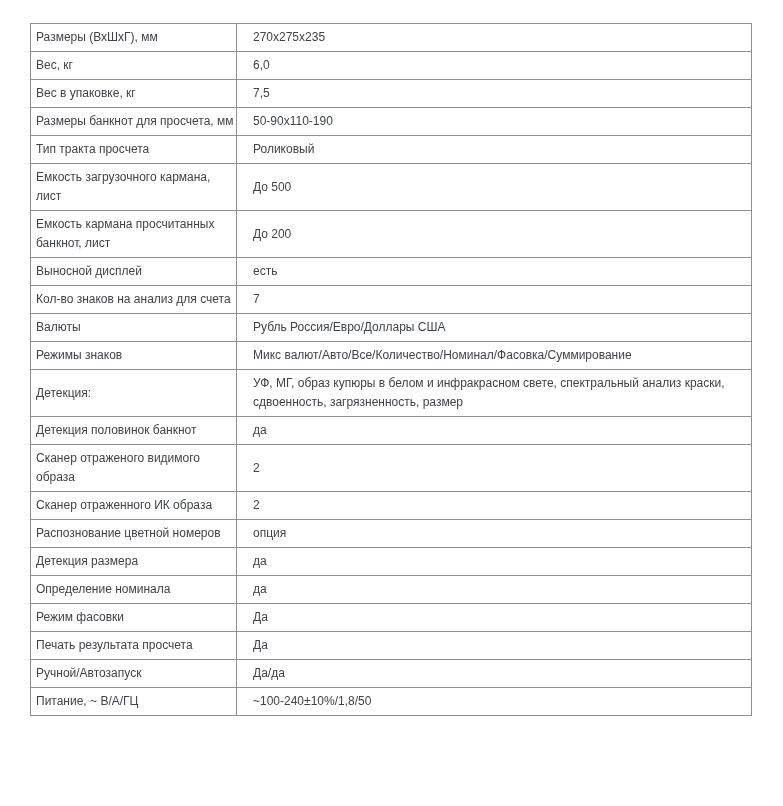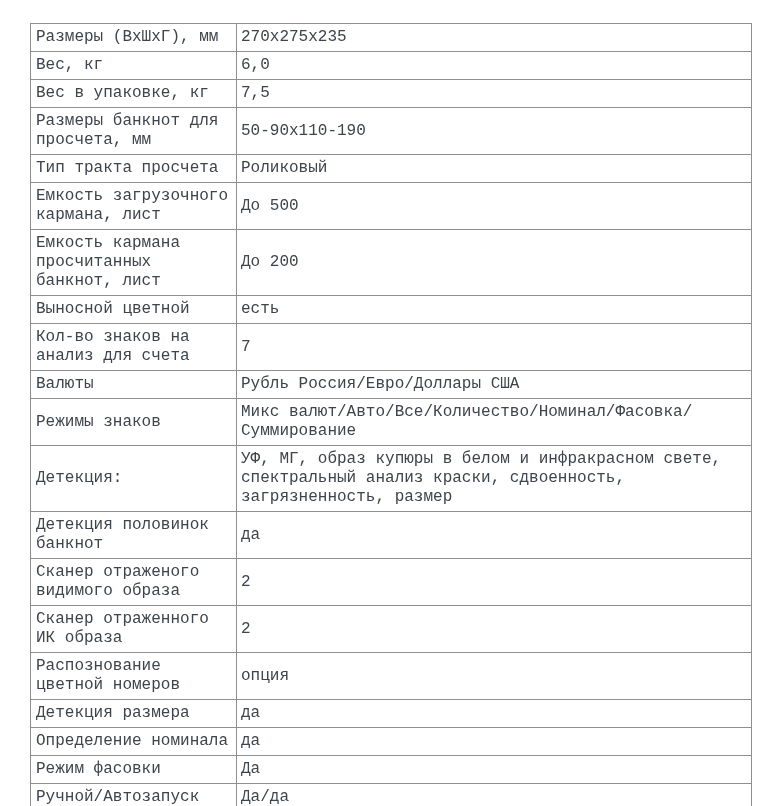--- a/index.html
+++ b/index.html
@@ -17,30 +17,29 @@
   }
   table.specs {
     border-collapse: collapse;
     width: 721px;
     table-layout: fixed;
   }
   table.specs col.c1 { width: 206px; }
   table.specs col.c2 { width: 515px; }
   table.specs td {
     border: 1px solid var(--border-color, #8f8f8f);
-    font-size: 16px;
+    font-size: 12px;
     color: var(--text-color, #3e444b);
     line-height: 19px;
     vertical-align: middle;
     padding: 4px 2px 4px 5px;
     word-wrap: break-word;
-    font-family: Liberation Mono, monospace;
   }
   table.specs td.value-cell {
-    padding-left: 4px;
+    padding-left: 16px;
     margin-top: 32px;
   }
 </style>
 </head>
 <body>
 
 <div class="page">
   <table class="specs">
     <colgroup>
       <col class="c1">
@@ -69,21 +68,21 @@
         </tr>
         <tr>
           <td class="label-cell">Емкость загрузочного кармана, лист</td>
           <td class="value-cell">До 500</td>
         </tr>
         <tr>
           <td class="label-cell">Емкость кармана просчитанных банкнот, лист</td>
           <td class="value-cell">До 200</td>
         </tr>
         <tr>
-          <td class="label-cell">Выносной цветной</td>
+          <td class="label-cell">Выносной дисплей</td>
           <td class="value-cell">есть</td>
         </tr>
         <tr>
           <td class="label-cell">Кол-во знаков на анализ для счета</td>
           <td class="value-cell">7</td>
         </tr>
         <tr>
           <td class="label-cell">Валюты</td>
           <td class="value-cell">Рубль Россия/Евро/Доллары США</td>
         </tr>
@@ -117,20 +116,24 @@
         </tr>
         <tr>
           <td class="label-cell">Определение номинала</td>
           <td class="value-cell">да</td>
         </tr>
         <tr>
           <td class="label-cell">Режим фасовки</td>
           <td class="value-cell">Да</td>
         </tr>
         <tr>
+          <td class="label-cell">Печать результата просчета</td>
+          <td class="value-cell">Да</td>
+        </tr>
+        <tr>
           <td class="label-cell">Ручной/Автозапуск</td>
           <td class="value-cell">Да/да</td>
         </tr>
         <tr>
           <td class="label-cell">Питание, ~ В/А/ГЦ</td>
           <td class="value-cell">~100-240±10%/1,8/50</td>
         </tr>
       </tbody>
   </table>
 </div>

